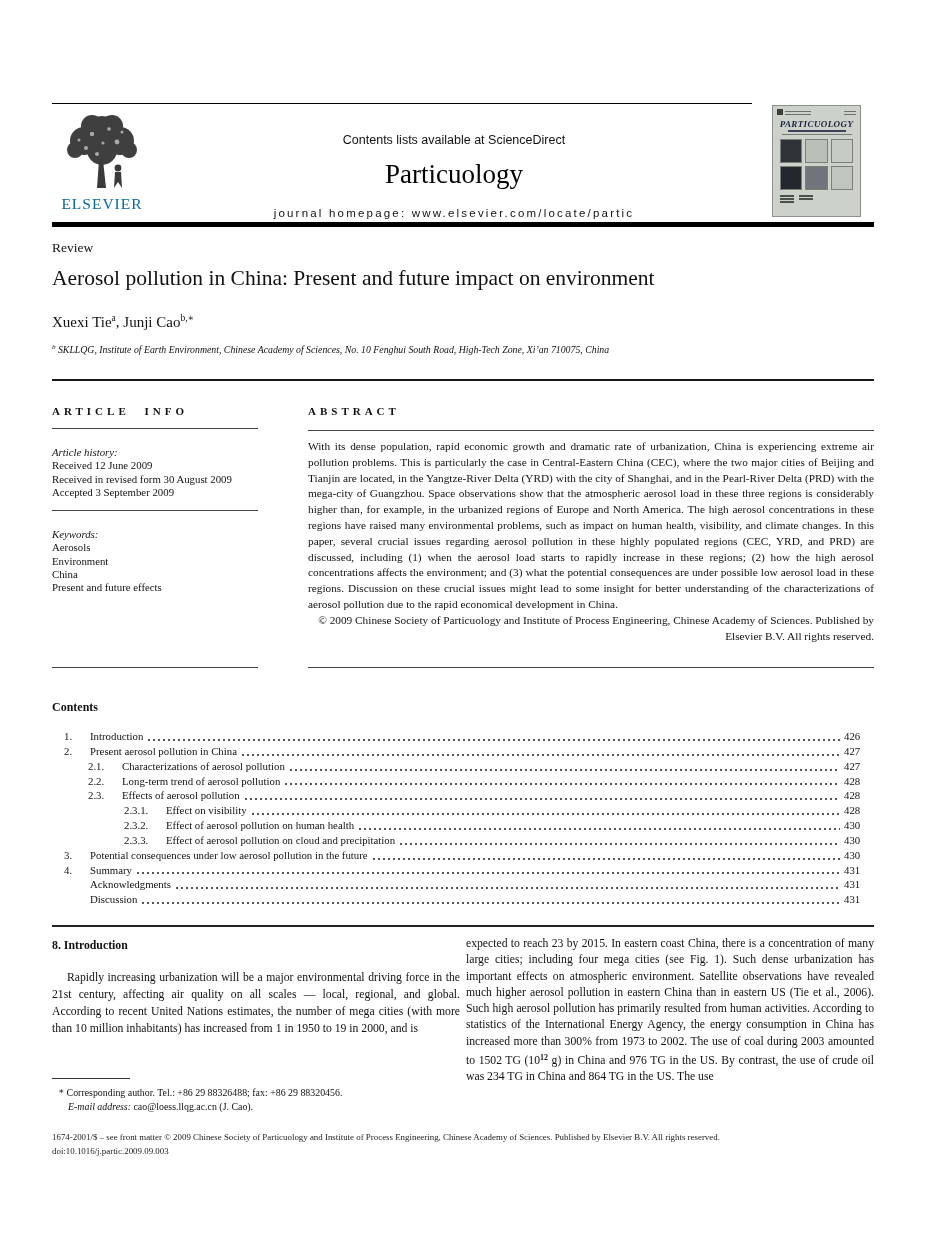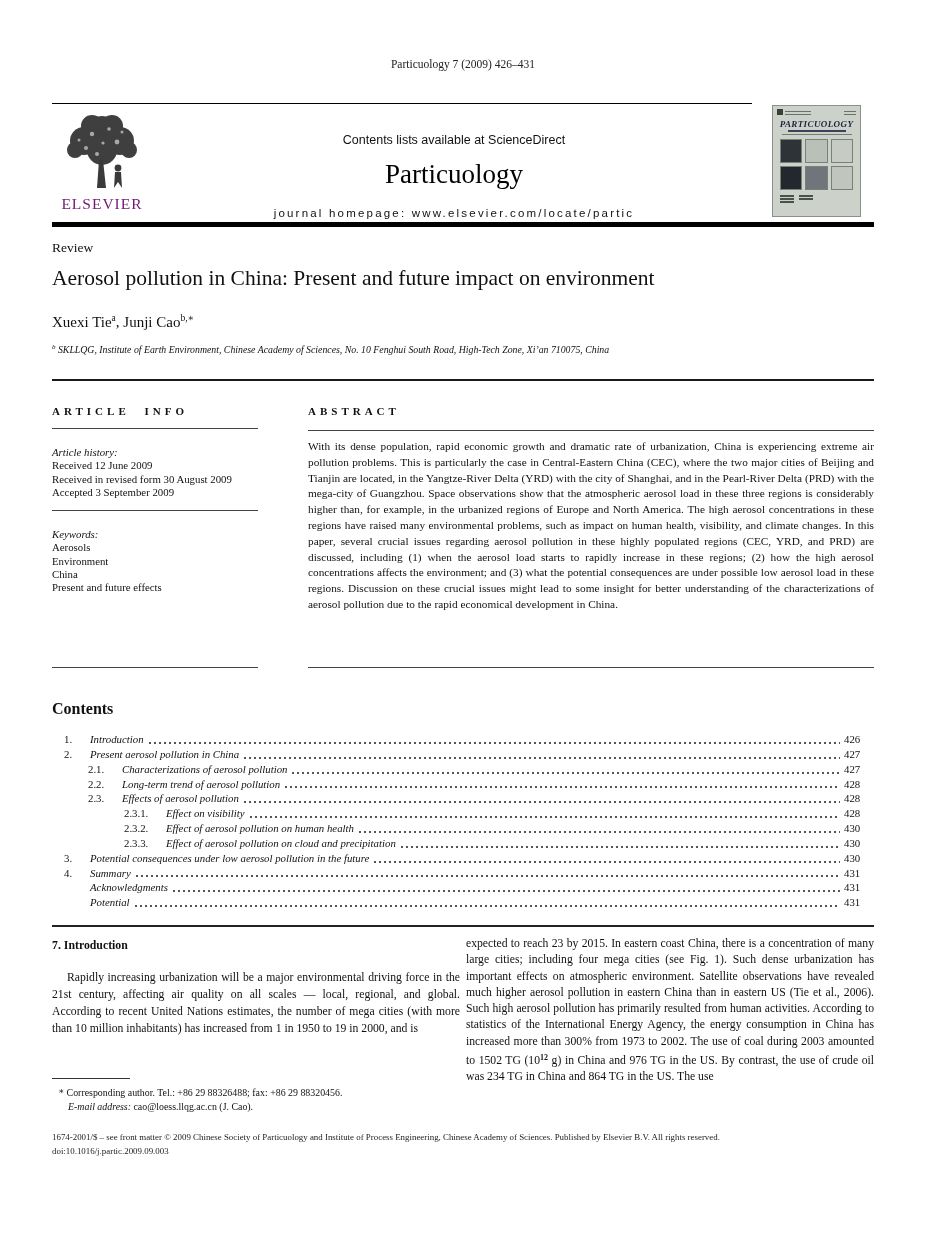--- a/index.html
+++ b/index.html
@@ -21,21 +21,21 @@
     text-align: center; font-size: 11.5px; color: #222;
   }
 
   
   .banner {
     position: absolute; top: 103px; left: 52px; width: 700px; height: 115px;
     border-top: 1.5px solid #000;
   }
   .elsevier-logo { position: absolute; left: 0; top: 8px; width: 100px; text-align: center; }
   .logo-tree { display: block; margin: 0 auto; }
-  .elsevier-text { font-size: 15.5px; letter-spacing: 1px; color: #701a75; margin-top: 1px; }
+  .elsevier-text { font-size: 15.5px; letter-spacing: 1px; color: #0369a1; margin-top: 1px; }
   .banner-center { position: absolute; left: 110px; right: 6px; top: 16px; text-align: center; }
   .contents-line { margin-top: 13px; font-size: 12.5px; color: #111; }
   .journal-title { margin-top: 12px; font-size: 27px; color: #000; }
   .homepage-line { margin-top: 17px; font-size: 11.5px; letter-spacing: 2.2px; color: #111; }
 
   
   .cover {
     position: absolute; top: 105px; left: 772px; width: 89px; height: 112px;
     background: #ccd2ca; border: 1px solid #8a908a; box-sizing: border-box;
   }
@@ -79,28 +79,28 @@
   .rule-med { border-top: 1.5px solid #444; }
   .col-info .rule-med { margin-top: 11px; }
   .info-block { font-size: 10.8px; line-height: 13.3px; margin-top: 17px; }
   .info-label { font-style: italic; }
   .col-abs .rule-med { margin-top: 13px; }
   .abstract-text { margin-top: 8px; font-size: 11.3px; line-height: 15.8px; text-align: justify; }
   .abstract-copy { font-size: 11.3px; line-height: 15.8px; text-align: right; margin-top: 0; }
 
   
   .contents-sec { position: absolute; top: 700px; left: 52px; width: 822px; }
-  .contents-heading { font-size: 16px; font-weight: bold; }
+  .contents-heading { font-size: 12px; font-weight: bold; }
   .toc { margin-top: 15px; font-size: 10.8px; }
   .toc-row { display: flex; align-items: baseline; height: 14.85px; }
   .toc-num { flex: none; }
   .lv1 .toc-num { margin-left: 12px; width: 26px; }
   .lv2 .toc-num { margin-left: 36px; width: 34px; }
   .lv3 .toc-num { margin-left: 72px; width: 42px; }
-  .toc-label { flex: none; padding-right: 5px; white-space: nowrap; font-style: italic; }
+  .toc-label { flex: none; padding-right: 5px; white-space: nowrap; }
   .toc-dots { flex: 1 1 auto; align-self: flex-end; height: 4px; margin: 0 4px 3px 0;
               background-image: radial-gradient(circle at 1px 2px, #555 0.9px, transparent 1.15px);
               background-size: 5px 4px; background-repeat: repeat-x; }
   .toc-page { flex: none; width: 30px; }
 
   
   .col-left { position: absolute; top: 938px; left: 52px; width: 408px; }
   .col-right { position: absolute; top: 936px; left: 466px; width: 408px;
                font-size: 11.7px; line-height: 16.3px; text-align: justify; }
   .section-heading { font-size: 11.8px; font-weight: bold; }
@@ -117,21 +117,20 @@
 
   
   .page-footer { position: absolute; top: 1130px; left: 52px; width: 830px;
                  font-size: 8.9px; line-height: 14px; color: #222; }
 </style>
 </head>
 <body>
 
 <div class="page">
 
-  <div class="citation">Particuology 7 (2009) 426–431</div>
 
   <div class="banner">
     <div class="elsevier-logo">
       <svg class="logo-tree" width="86" height="82" viewBox="0 0 86 82">
         <g fill="#3f3f3f">
           <circle cx="43" cy="24" r="20"></circle>
           <circle cx="25" cy="29" r="14"></circle>
           <circle cx="61" cy="29" r="14"></circle>
           <circle cx="33" cy="14" r="11"></circle>
           <circle cx="53" cy="14" r="11"></circle>
@@ -228,20 +227,21 @@
         <div>Aerosols</div>
         <div>Environment</div>
         <div>China</div>
         <div>Present and future effects</div>
       </div>
     </div>
     <div class="col-abs">
       <div class="sec-heading">ABSTRACT</div>
       <div class="rule-med"></div>
       <div class="abstract-text">With its dense population, rapid economic growth and dramatic rate of urbanization, China is experiencing extreme air pollution problems. This is particularly the case in Central-Eastern China (CEC), where the two major cities of Beijing and Tianjin are located, in the Yangtze-River Delta (YRD) with the city of Shanghai, and in the Pearl-River Delta (PRD) with the mega-city of Guangzhou. Space observations show that the atmospheric aerosol load in these three regions is considerably higher than, for example, in the urbanized regions of Europe and North America. The high aerosol concentrations in these regions have raised many environmental problems, such as impact on human health, visibility, and climate changes. In this paper, several crucial issues regarding aerosol pollution in these highly populated regions (CEC, YRD, and PRD) are discussed, including (1) when the aerosol load starts to rapidly increase in these regions; (2) how the high aerosol concentrations affects the environment; and (3) what the potential consequences are under possible low aerosol load in these regions. Discussion on these crucial issues might lead to some insight for better understanding of the characterizations of aerosol pollution due to the rapid economical development in China.</div>
+      <div class="abstract-copy">© 2009 Chinese Society of Particuology and Institute of Process Engineering, Chinese Academy of Sciences. Published by Elsevier B.V. All rights reserved.</div>
     </div>
   </div>
 
   <div class="contents-sec">
     <div class="contents-heading">Contents</div>
     <div class="toc">
       <div class="toc-row lv1">
           <span class="toc-num">1.</span>
           <span class="toc-label">Introduction</span>
           <span class="toc-dots"></span>
@@ -302,31 +302,31 @@
           <span class="toc-page">431</span>
         </div>
       <div class="toc-row lv1">
           <span class="toc-num"></span>
           <span class="toc-label">Acknowledgments</span>
           <span class="toc-dots"></span>
           <span class="toc-page">431</span>
         </div>
       <div class="toc-row lv1">
           <span class="toc-num"></span>
-          <span class="toc-label">Potential</span>
+          <span class="toc-label">Discussion</span>
           <span class="toc-dots"></span>
           <span class="toc-page">431</span>
         </div>
     </div>
   </div>
 
   <div class="rule-toc-bottom"></div>
 
   <div class="col-left">
-    <div class="section-heading">7.  Introduction</div>
+    <div class="section-heading">8.  Introduction</div>
     <div class="body-para">Rapidly increasing urbanization will be a major environmental driving force in the 21st century, affecting air quality on all scales — local, regional, and global. According to recent United Nations estimates, the number of mega cities (with more than 10 million inhabitants) has increased from 1 in 1950 to 19 in 2000, and is</div>
   </div>
   <div class="col-right">
     <span>expected to reach 23 by 2015. In eastern coast China, there is a concentration of many large cities; including four mega cities (see Fig. 1). Such dense urbanization has important effects on atmospheric environment. Satellite observations have revealed much higher aerosol pollution in eastern China than in eastern US (Tie et al., 2006). Such high aerosol pollution has primarily resulted from human activities. According to statistics of the International Energy Agency, the energy consumption in China has increased more than 300% from 1973 to 2002. The use of coal during 2003 amounted to 1502 TG (10</span><sup>12</sup><span> g) in China and 976 TG in the US. By contrast, the use of crude oil was 234 TG in China and 864 TG in the US. The use</span>
   </div>
 
   <div class="footnote">
     <div class="fn-rule"></div>
     <div class="fn-line1"><span class="fn-star">∗</span><span> Corresponding author. Tel.: +86 29 88326488; fax: +86 29 88320456.</span></div>
     <div class="fn-line2"><span class="fn-email-label">E-mail address:</span><span> cao@loess.llqg.ac.cn (J. Cao).</span></div>

